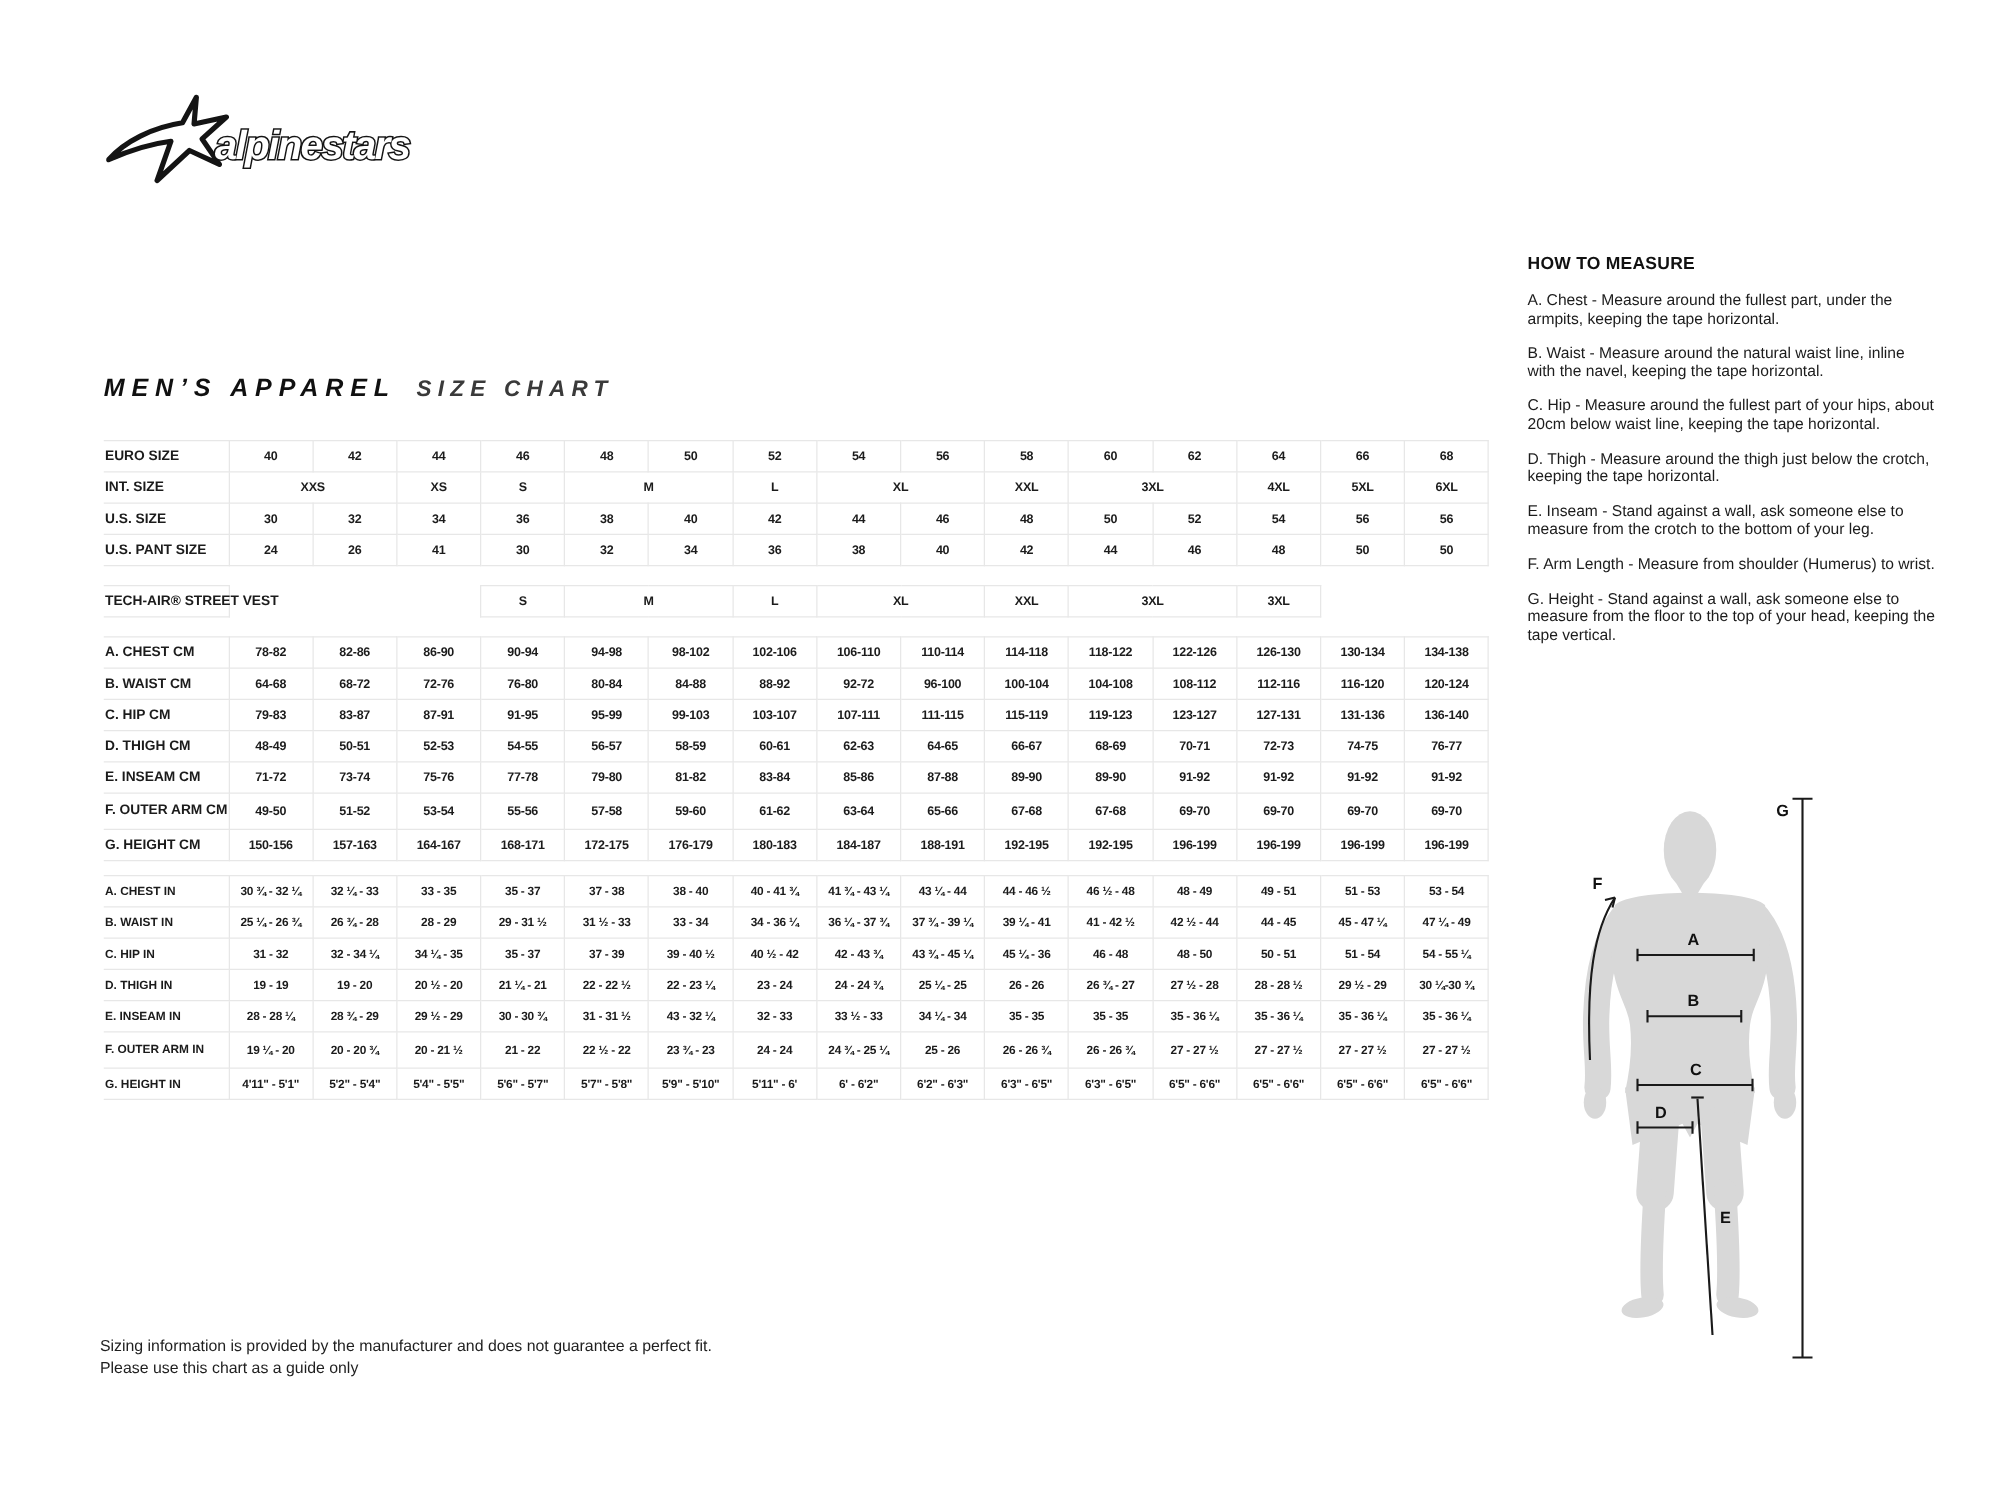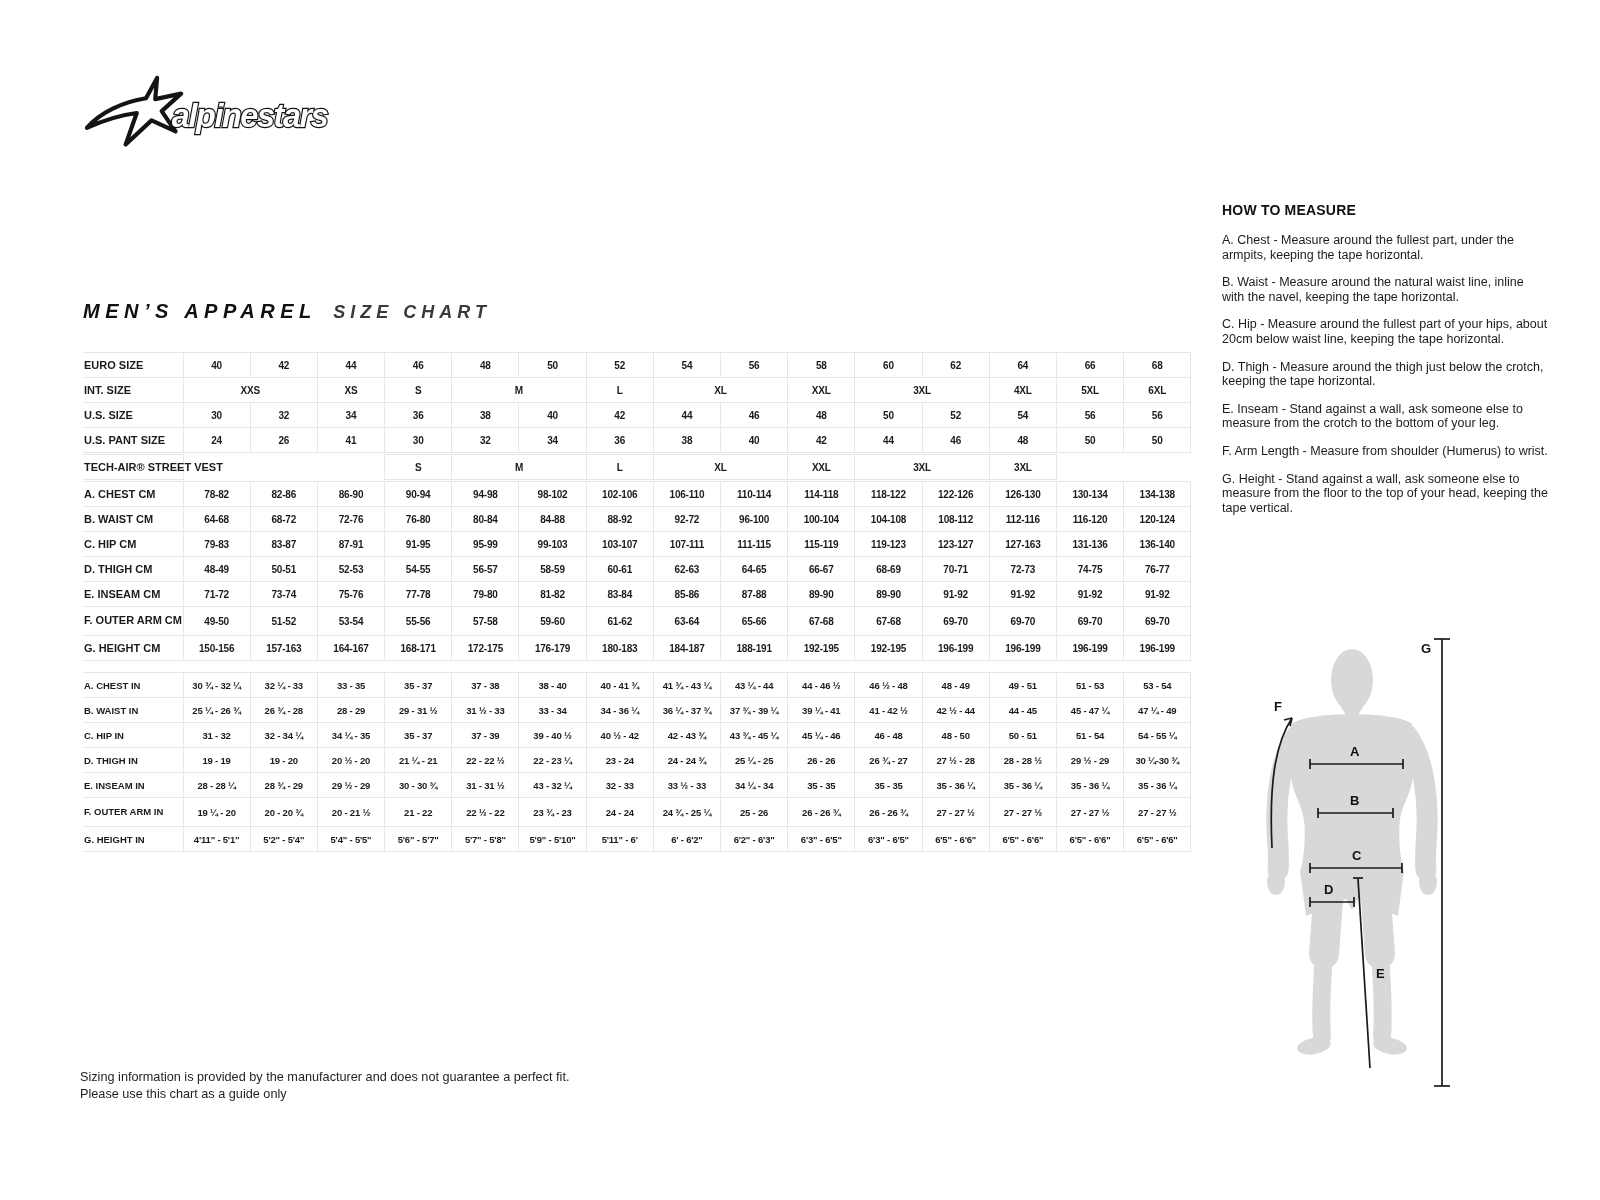--- a/index.html
+++ b/index.html
@@ -7,21 +7,21 @@
        font-family:"Liberation Sans",sans-serif;color:#191919;-webkit-font-smoothing:antialiased}
 
   .logo{position:absolute;left:85px;top:74px}
 
   .title{position:absolute;left:83px;top:300px;white-space:nowrap}
   .title .t1{font-style:italic;font-weight:bold;font-size:20px;letter-spacing:5.5px;color:#101010}
   .title .t2{font-style:italic;font-weight:bold;font-size:18px;letter-spacing:5px;color:#3a3a3a;margin-left:12px}
 
   .tables{position:absolute;left:83px;top:352px;width:1108px}
   table{border-collapse:collapse;table-layout:fixed;width:1108px}
-  table+table{margin-top:1px}
+  table+table{margin-top:15px}
   td{border:1px solid #e7e7e7;height:24px;padding:0;text-align:center;vertical-align:middle;
      font-weight:bold;font-size:10px;letter-spacing:-0.2px;white-space:nowrap;color:#1b1b1b}
   td.rowlabel{border-left:0;text-align:left;font-size:11px;letter-spacing:0;padding-left:1px;overflow:visible}
   td.rowlabel.wrap{white-space:normal;line-height:11.5px;padding-top:2px;padding-bottom:2px}
   td.empty{border:0}
   #in-table td{font-size:9.5px}
   #in-table{margin-top:11px}
 
   .measure{position:absolute;left:1222px;top:202px;width:326px}
   .measure h3{margin:0 0 15px 0;font-size:14px;letter-spacing:.2px;color:#111}
@@ -234,21 +234,21 @@
           <td>87-91</td>
           <td>91-95</td>
           <td>95-99</td>
           <td>99-103</td>
           <td>103-107</td>
           <td>107-111</td>
           <td>111-115</td>
           <td>115-119</td>
           <td>119-123</td>
           <td>123-127</td>
-          <td>127-163</td>
+          <td>127-131</td>
           <td>131-136</td>
           <td>136-140</td>
         </tr>
         <tr>
           <td class="rowlabel">D. THIGH CM</td>
           <td>48-49</td>
           <td>50-51</td>
           <td>52-53</td>
           <td>54-55</td>
           <td>56-57</td>
@@ -379,21 +379,21 @@
           <td class="rowlabel">C. HIP IN</td>
           <td>31 - 32</td>
           <td>32 - 34 ¼</td>
           <td>34 ¼ - 35</td>
           <td>35 - 37</td>
           <td>37 - 39</td>
           <td>39 - 40 ½</td>
           <td>40 ½ - 42</td>
           <td>42 - 43 ¾</td>
           <td>43 ¾ - 45 ¼</td>
-          <td>45 ¼ - 46</td>
+          <td>45 ¼ - 36</td>
           <td>46 - 48</td>
           <td>48 - 50</td>
           <td>50 - 51</td>
           <td>51 - 54</td>
           <td>54 - 55 ¼</td>
         </tr>
         <tr>
           <td class="rowlabel">D. THIGH IN</td>
           <td>19 - 19</td>
           <td>19 - 20</td>

